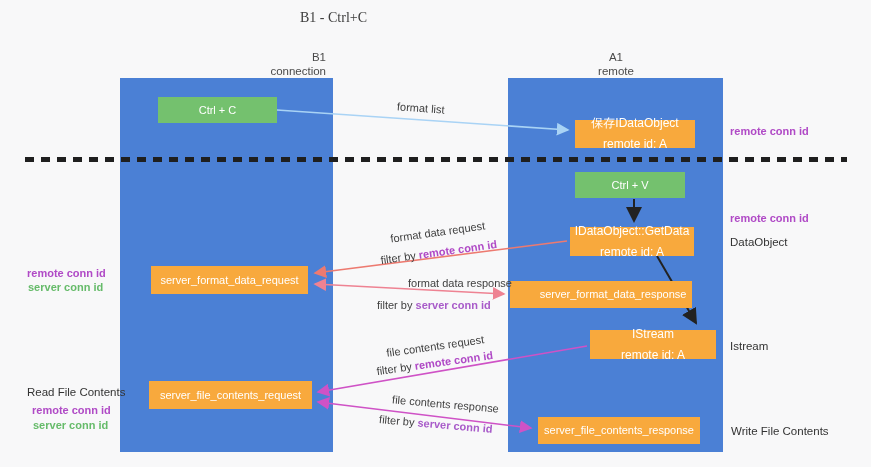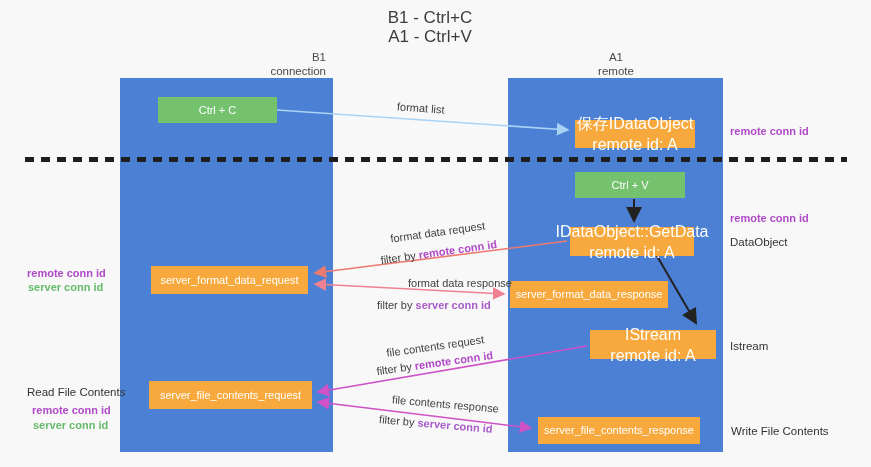--- a/index.html
+++ b/index.html
@@ -14,59 +14,58 @@
     --purple:#a85bc9;
     --green-text:#66bb6a;
     --ink:#3c3c3c;
   }
   html,body{margin:0;padding:0;}
   .canvas{
     position:relative;width:871px;height:467px;background:#f8f8f9;
     overflow:hidden;font-family:"Liberation Sans",sans-serif;
   }
   .title{
-    position:absolute;left:300px;top:8px;width:260px;text-align:center;
-    font-size:17px;line-height:19px;color:var(--ink);z-index:5;
+    position:absolute;left:300px;top:8px;width:260px;
+    font-size:14px;line-height:19px;color:var(--ink);z-index:5;font-family:Liberation Serif, serif;
   }
   .colhead{
     position:absolute;width:200px;text-align:center;font-size:11.5px;
     line-height:14px;color:#4a4a4a;z-index:5;
   }
   .col{position:absolute;top:78px;height:374px;background:var(--blue);z-index:1;}
   .dash{
     position:absolute;left:25px;top:157px;width:822px;height:5px;z-index:2;
     background:repeating-linear-gradient(90deg,#1f1f1f 0 9px,transparent 9px 16px);
   }
   svg.arrows{position:absolute;left:0;top:0;z-index:2;pointer-events:none;}
   .node{
     position:absolute;display:flex;flex-direction:column;align-items:center;
     justify-content:center;color:#fff;text-align:center;z-index:3;
     font-size:11px;line-height:13px;
   }
-  .node.two{font-size:16px;gap:8px;}
+  .node.two{font-size:12px;gap:8px;}
   .node.orange{background:var(--orange);}
   .node.green{background:var(--green);text-align:center;}
   .lbl{position:absolute;z-index:4;font-size:11px;line-height:14px;color:#3f3f3f;white-space:nowrap;}
   .lbl.bold-mag{color:var(--magenta);font-weight:bold;}
   .lbl.bold-grn{color:var(--green-text);font-weight:bold;}
   .lbl.dark{color:#333;font-size:11.5px;}
   .hl-mag{color:var(--magenta);font-weight:bold;}
   .hl-pur{color:var(--purple);font-weight:bold;}
   .r4{transform:rotate(4deg);}
   .rm8{transform:rotate(-8deg);}
   .r5{transform:rotate(5deg);}
 </style>
 </head>
 <body>
 
 <div class="canvas">
 
   <div class="title">
     <div>B1 - Ctrl+C</div>
-    <div>A1 - Ctrl+V</div>
   </div>
 
   <div class="colhead" style="left:126px;top:50px;text-align:right;">
     <div>B1</div>
     <div>connection</div>
   </div>
   <div class="colhead" style="left:516px;top:50px;">
     <div>A1</div>
     <div>remote</div>
   </div>
@@ -118,21 +117,21 @@
 
   <div class="node orange two" style="left:570px;top:227px;width:124px;height:29px;">
     <div>IDataObject::GetData</div>
     <div>remote id: A</div>
   </div>
 
   <div class="node orange" style="left:151px;top:266px;width:157px;height:28px;">
     <div>server_format_data_request</div>
   </div>
 
-  <div class="node orange" style="left:510px;top:281px;width:158px;height:27px;">
+  <div class="node orange" style="left:510px;top:281px;width:158px;height:27px;padding-left:24px;">
     <div>server_format_data_response</div>
   </div>
 
   <div class="node orange two" style="left:590px;top:330px;width:126px;height:29px;">
     <div>IStream</div>
     <div>remote id: A</div>
   </div>
 
   <div class="node orange" style="left:538px;top:417px;width:162px;height:27px;">
     <div>server_file_contents_response</div>

